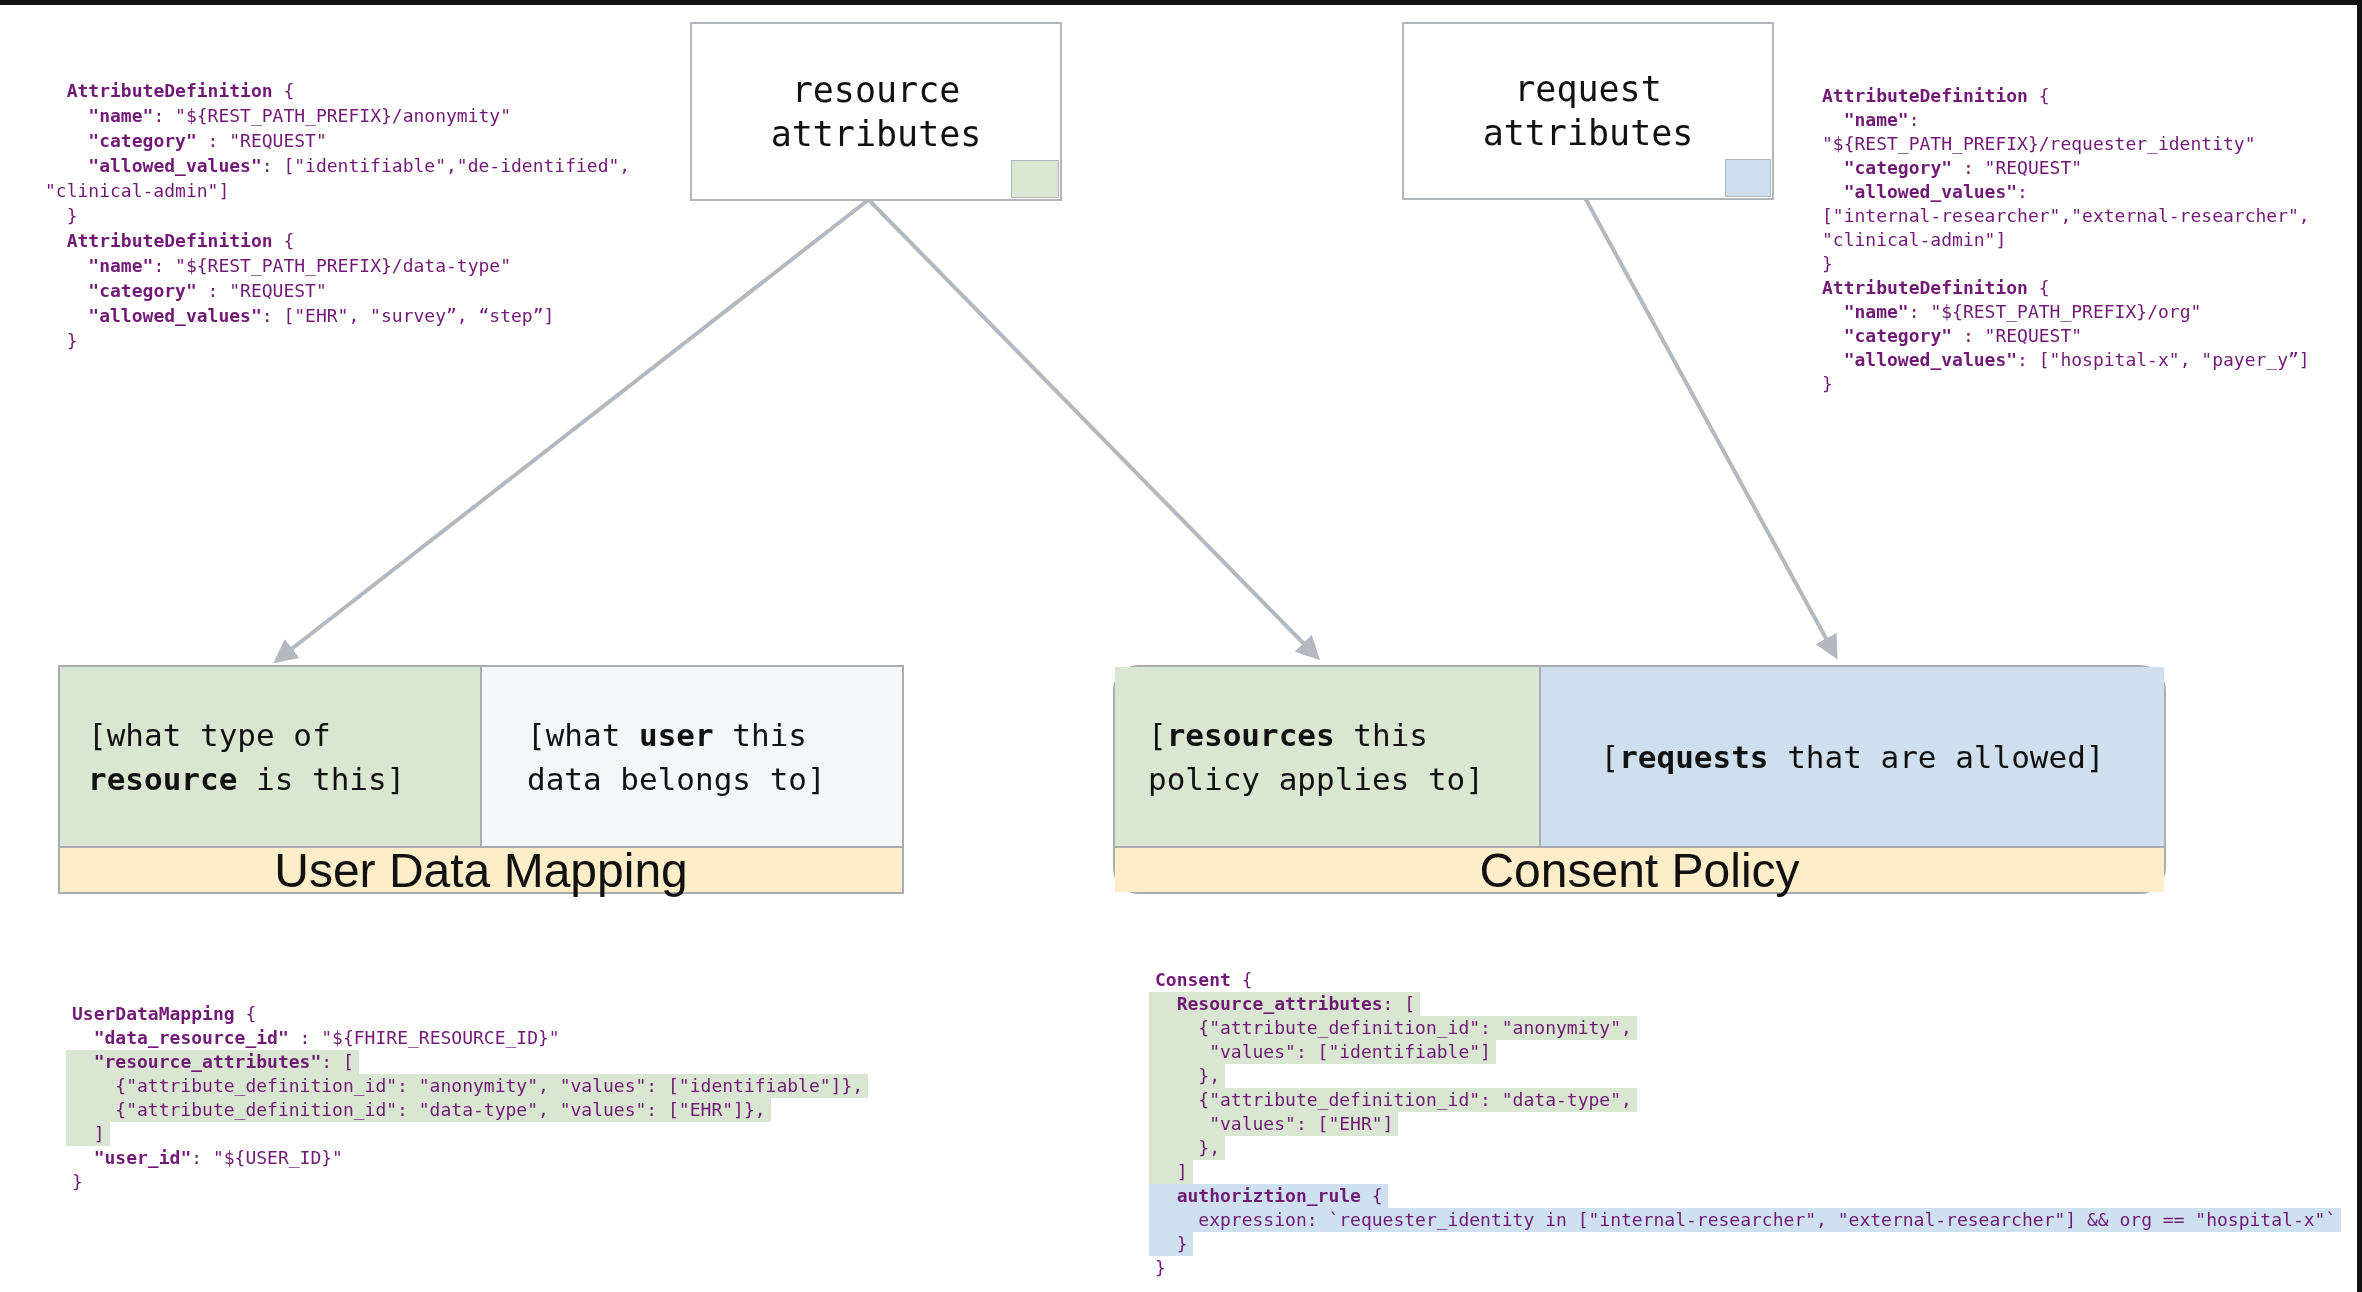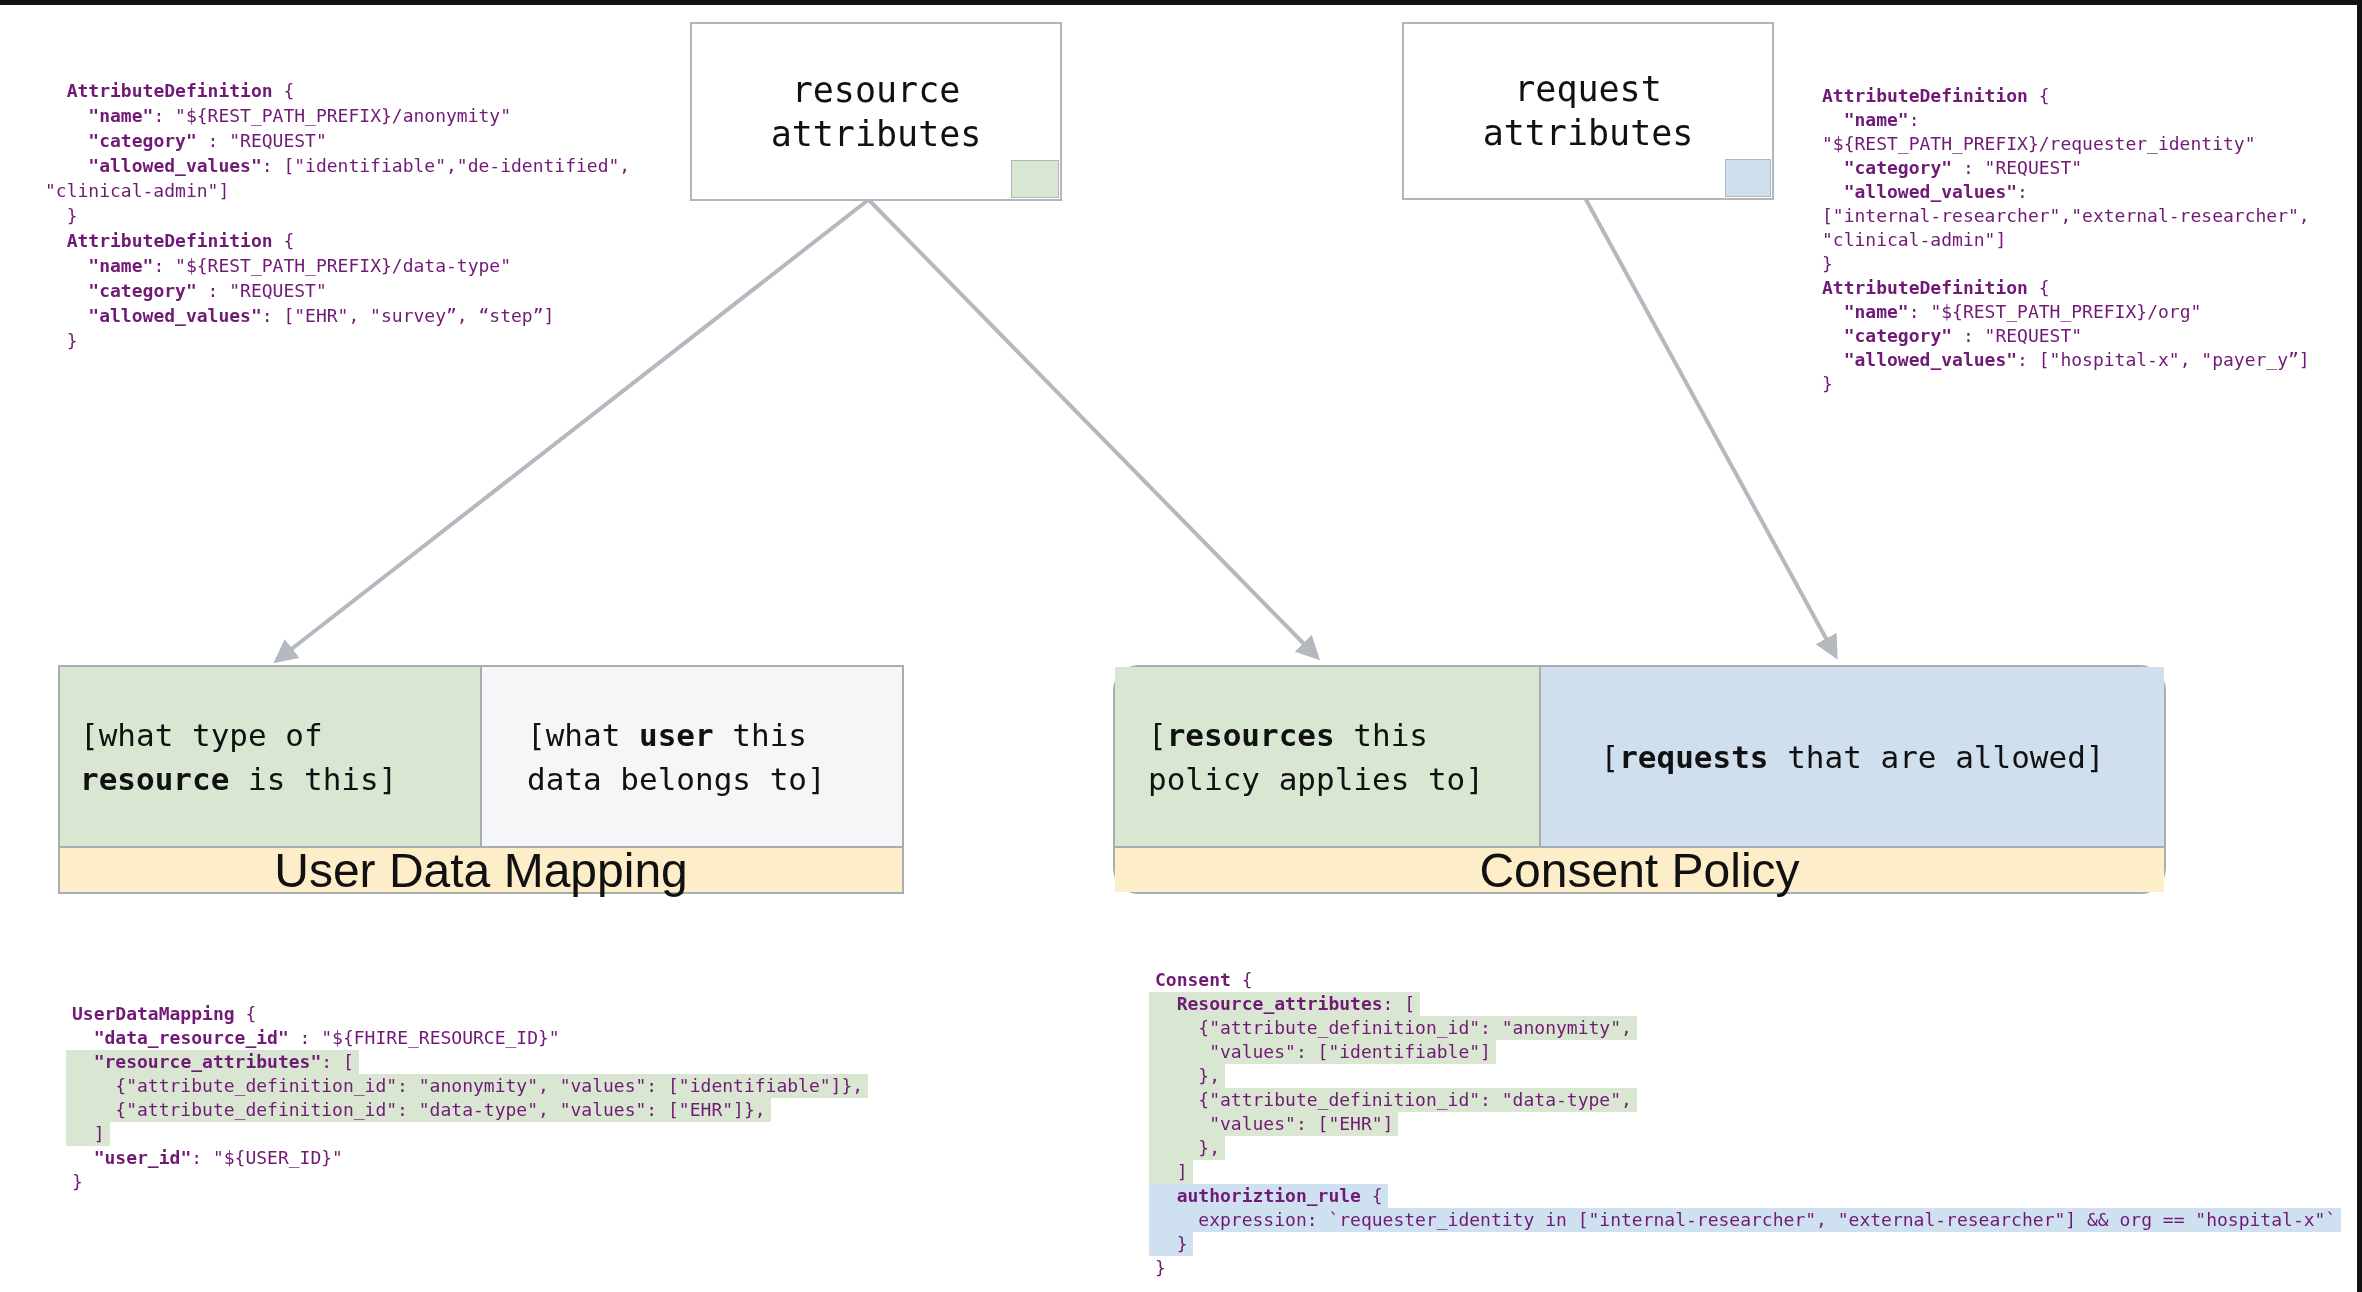--- a/index.html
+++ b/index.html
@@ -119,21 +119,21 @@
       <div class="cl"><span><span>}</span></span></div>
       <div class="cl"><span><span class="b">AttributeDefinition</span><span> {</span></span></div>
       <div class="cl"><span><span>  </span><span class="b">"name"</span><span>: "${REST_PATH_PREFIX}/org"</span></span></div>
       <div class="cl"><span><span>  </span><span class="b">"category"</span><span> : "REQUEST"</span></span></div>
       <div class="cl"><span><span>  </span><span class="b">"allowed_values"</span><span>: ["hospital-x", "payer_y”]</span></span></div>
       <div class="cl"><span><span>}</span></span></div>
     </div>
 
   <div class="map-block" style="left:58px; top:665px; width:842px;">
     <div class="map-cells">
-      <div class="map-cell bg-green" style="width:420px; padding-left:20px;">
+      <div class="map-cell bg-green" style="width:420px; padding-left:28px;">
         <div class="cellcode">
             <div class="cl"><span><span>[what type of</span></span></div>
             <div class="cl"><span><span class="b">resource</span><span> is this]</span></span></div>
           </div>
       </div>
       <div class="map-cell bg-cellwhite" style="flex:1; padding-left:45px;">
         <div class="cellcode">
             <div class="cl"><span><span>[what </span><span class="b">user</span><span> this</span></span></div>
             <div class="cl"><span><span>data belongs to]</span></span></div>
           </div>

